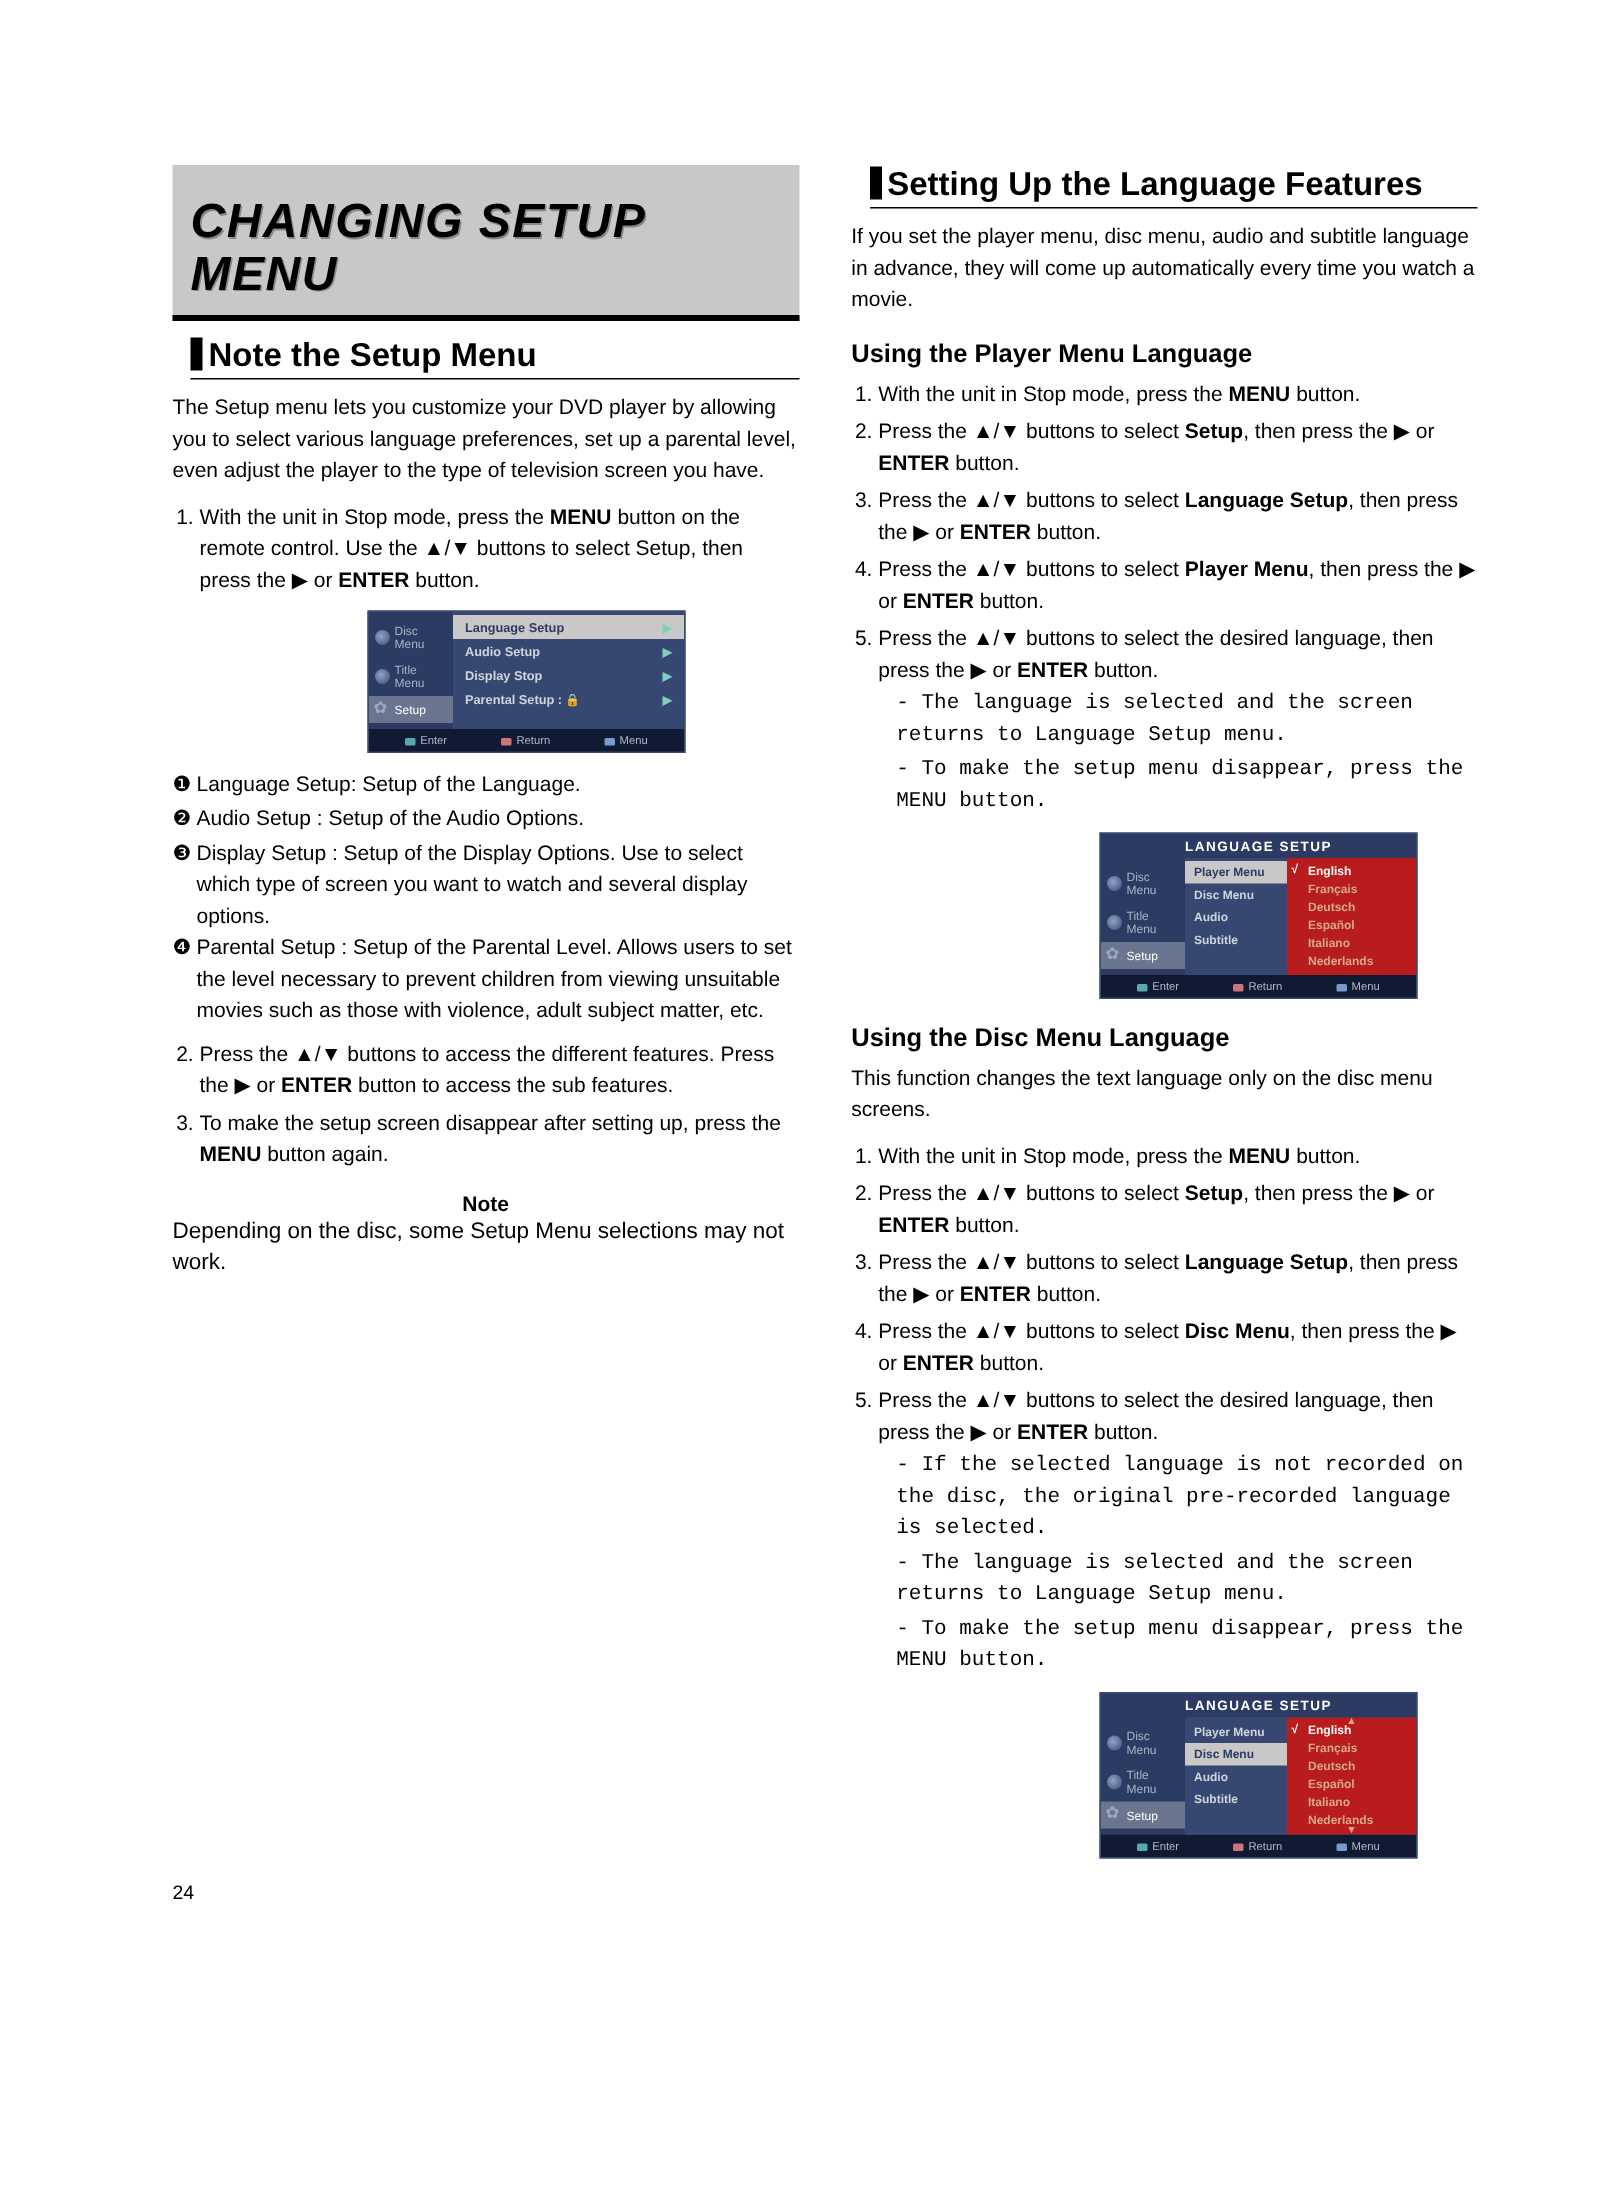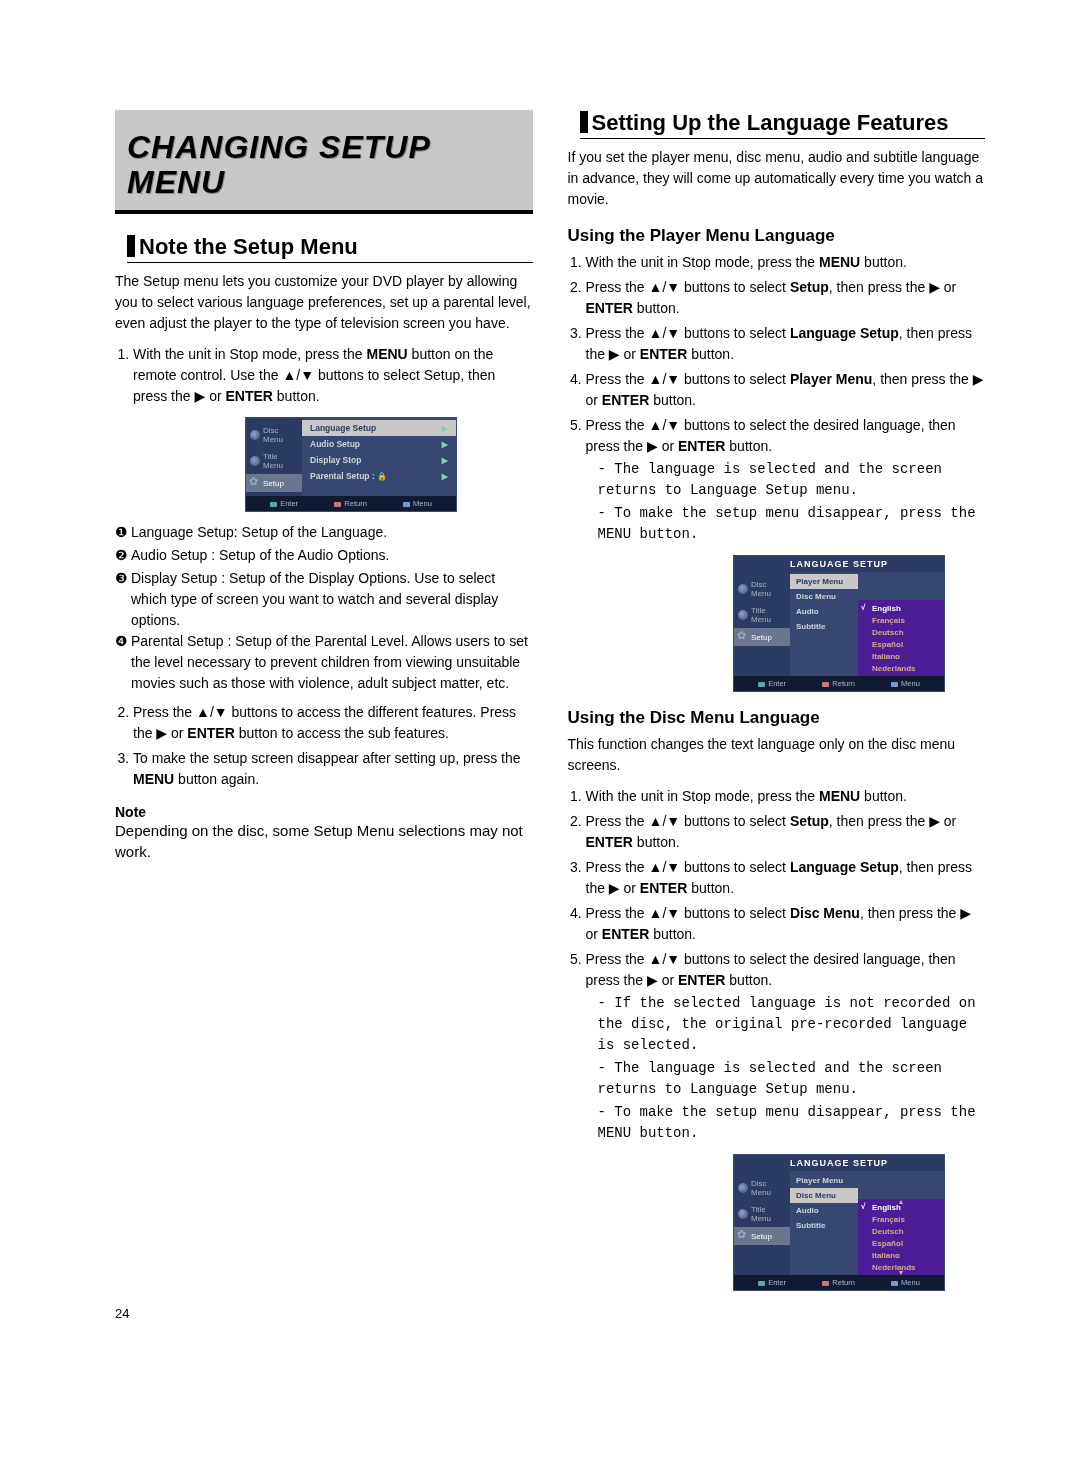--- a/index.html
+++ b/index.html
@@ -15,21 +15,21 @@
     gap: 35px;
   }
   .col {
     flex: 1;
     min-width: 0;
   }
   .chapter-box {
     background: #c9c7c7;
     border-bottom: 4px solid #000;
     padding: 20px 12px 10px 12px;
-    margin-bottom: 20px;
+    margin-bottom: 10px;
   }
   .chapter-box h1 {
     font-style: italic;
     font-weight: bold;
     font-size: 32px;
     letter-spacing: 1px;
     margin: 0;
     line-height: 1.1;
     text-shadow: 1px 1px 0 #888;
   }
@@ -53,21 +53,21 @@
     font-size: 17px;
     font-weight: bold;
     margin: 16px 0 6px 0;
   }
   p { font-size: 14px; line-height: 1.5; margin: 0 0 10px 0; }
   ol { font-size: 14px; line-height: 1.5; margin: 0 0 10px 0; padding-left: 18px; }
   ol li { margin-bottom: 4px; }
   ul.dash { font-size: 14px; line-height: 1.5; margin: 2px 0 6px 0; padding-left: 12px; list-style: none; }
   ul.dash li::before { content: "- "; }
   ul.dash li { margin-bottom: 2px; font-family: Liberation Mono, monospace; }
-  .note-h { font-weight: bold; font-size: 14px; margin-top: 14px; }
+  .note-h { font-weight: bold; font-size: 14px; margin-top: 14px; text-align: center; }
   .note-t { font-size: 15px; line-height: 1.4; }
   .defs { font-size: 14px; line-height: 1.5; margin: 8px 0; }
   .defs .row { display: flex; margin-bottom: 2px; }
   .defs .num { width: 16px; flex: none; }
   .defs .row-hang { display: flex; }
   .defs .hang-lead { width: 16px; flex: none; }
   .defs .hang-body { flex: 1; }
   .pagenum { font-size: 13px; position: absolute; bottom: 40px; left: 115px; }
   .page-wrap { position: relative; width: 1080px; }
 
@@ -154,21 +154,21 @@
     background: #5aa; border-radius: 1px;
     margin-right: 3px; vertical-align: middle;
   }
   .osd-foot span:nth-child(2)::before { background: #c77; }
   .osd-foot span:nth-child(3)::before { background: #79c; }
 
   .osd-lang .osd-main { display: flex; padding: 0; }
   .osd-lang .col1 { flex: none; width: 68px; background: #364872; padding: 2px 0; }
   .osd-lang .col1 div { padding: 3px 6px; font-size: 8px; font-weight: bold; color: #cfd4db; }
   .osd-lang .col1 div.hl { background: #c9c7c7; color: #2b3b63; }
-  .osd-lang .col2 { flex: 1; background: #4c1d95; padding: 2px 0; position: relative; margin-top: 28px; }
+  .osd-lang .col2 { flex: 1; background: #b91c1c; padding: 2px 0; position: relative; }
   .osd-lang .col2 div { padding: 1.5px 6px 1.5px 14px; font-size: 8px; color: #d6a98e; font-weight: bold; position: relative; }
   .osd-lang .col2 div.sel { color: #fff; }
   .osd-lang .col2 div.sel::before { content: "√"; position: absolute; left: 3px; top: 1px; font-size: 8px; color: #fff; }
   .osd-lang .scroll-up, .osd-lang .scroll-dn {
     position: absolute; left: 50%; transform: translateX(-50%);
     font-size: 7px; color: #d6a98e;
   }
   .osd-lang .scroll-up { top: -1px; }
   .osd-lang .scroll-dn { bottom: -1px; }
 

